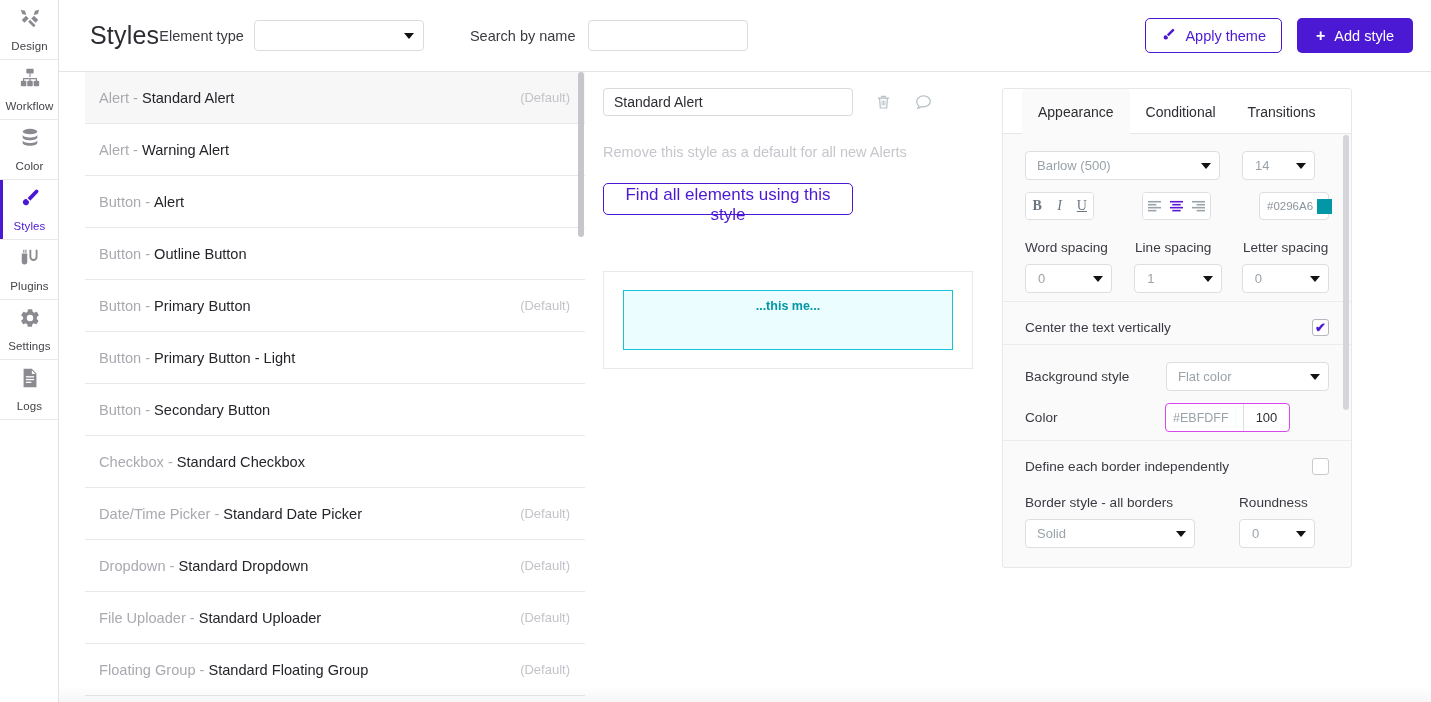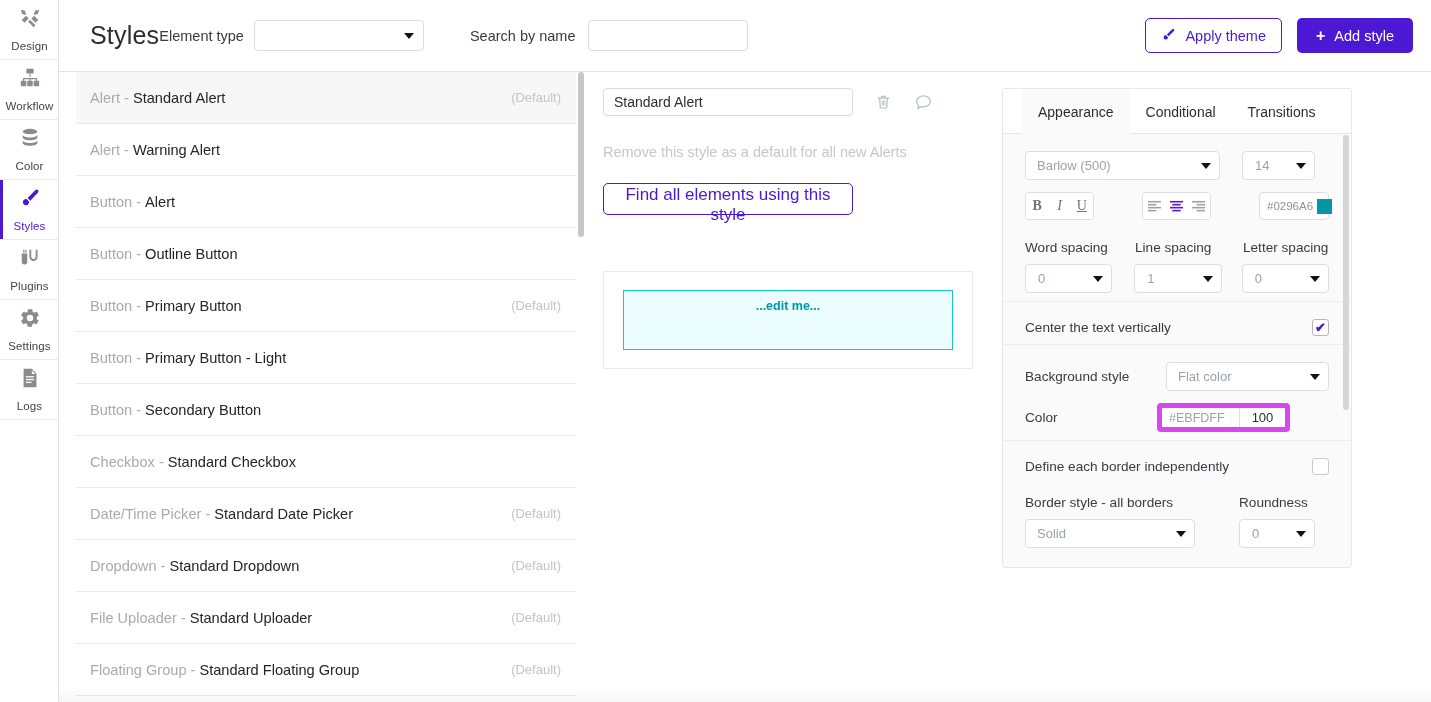--- a/index.html
+++ b/index.html
@@ -74,21 +74,21 @@
   }
   .btn-filled {
     height:35px; padding:0 19px; border:none; border-radius:5px;
     background:#4b18d4; color:#fff; font-size:14.5px; display:flex; align-items:center; gap:9px;
     cursor:pointer; font-family:"Liberation Sans", sans-serif;
   }
   .plus-ico { font-size:16px; line-height:1; font-weight:700; }
 
   
   #stylelist {
-    position:absolute; left:76px; top:72px; width:500px; height:630px;
+    position:absolute; left:85px; top:72px; width:500px; height:630px;
     overflow:hidden; background:#fff;
   }
   .style-row {
     position:relative;
     height:52px; display:flex; align-items:center;
     border-bottom:1px solid #e9e9eb;
     padding:0 15px 0 14px; cursor:pointer;
   }
   .style-row.selected { background:#f7f7f8; }
   .style-type { font-size:14.6px; color:#a9a9b0; }
@@ -193,21 +193,21 @@
   .toggle-row { display:flex; align-items:center; justify-content:space-between; }
   .prop-label { font-size:13.6px; color:#3a3a42; }
   .chk {
     width:17px; height:17px; border:1px solid #c9c9d0; border-radius:3px; background:#fff;
     display:flex; align-items:center; justify-content:center; cursor:pointer;
   }
   .chk.checked { border-color:#b6b6bf; }
   .chk .tick { color:#4b18d4; font-size:13px; line-height:1; font-weight:700; }
 
   #color-field {
-    display:flex; height:29px; border:5px solid #d946ef; border-radius:4px; overflow:hidden; background:#fff;
+    display:flex; height:29px; border:1px solid #d946ef; border-radius:4px; overflow:hidden; background:#fff;
   }
   #color-hex {
     width:78px; display:flex; align-items:center; gap:6px; padding:0 7px;
     font-size:12.5px; color:#9aa3a9; border-right:1px solid #dedee2;
   }
   #color-hex-swatch { width:18px; height:18px; background:#EBFDFF; }
   #color-opacity {
     width:45px; display:flex; align-items:center; justify-content:center;
     font-size:13px; color:#2d2d34;
   }
@@ -431,21 +431,21 @@
         </svg>
       </span>
     </div>
 
     <div id="default-note">Remove this style as a default for all new Alerts</div>
 
     <button id="find-btn">Find all elements using this style</button>
 
     <div id="preview-card">
       <div id="preview-alert">
-        <span id="preview-alert-text">...edit me...</span>
+        <span id="preview-alert-text">...this me...</span>
       </div>
     </div>
   </div>
 
   <div id="props">
 
     <div id="props-tabs">
       <div class="prop-tab active">Appearance</div>
       <div class="prop-tab">Conditional</div>
       <div class="prop-tab">Transitions</div>

